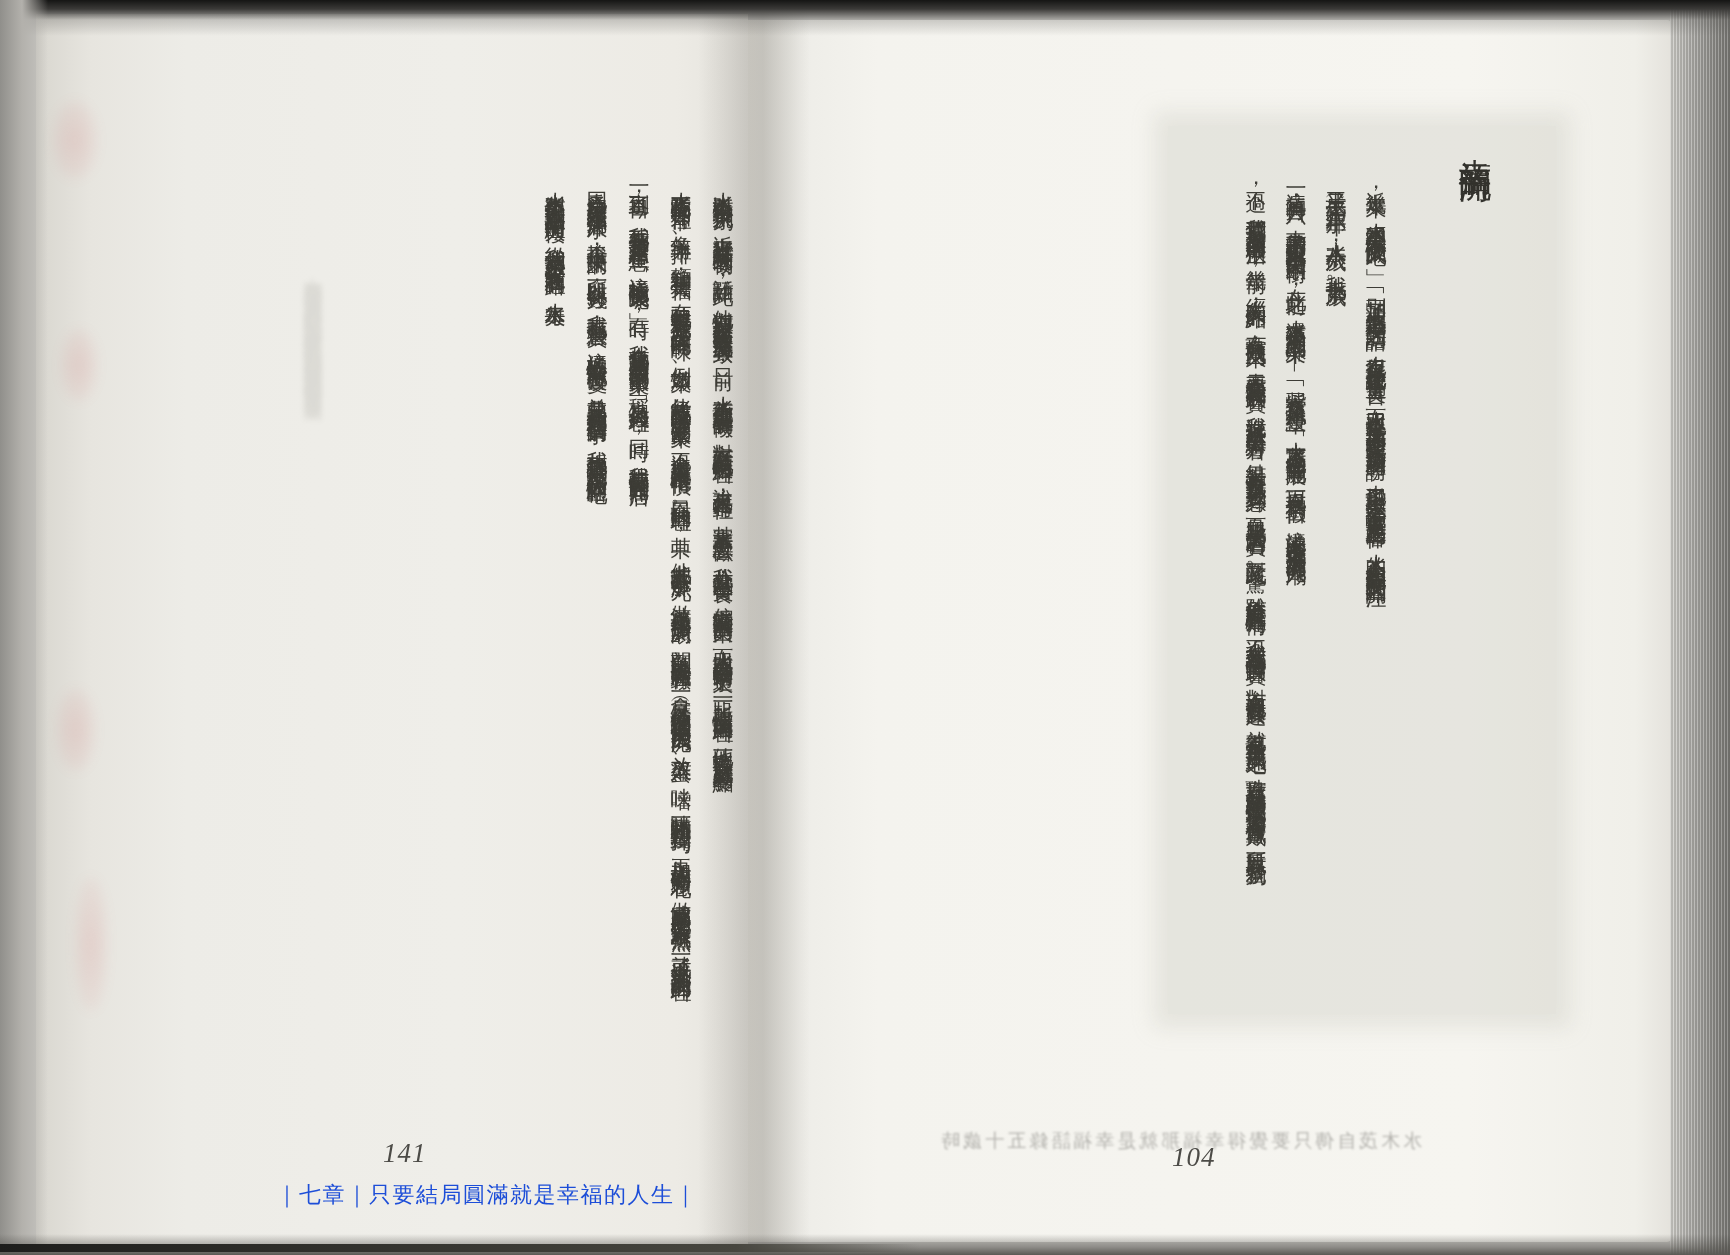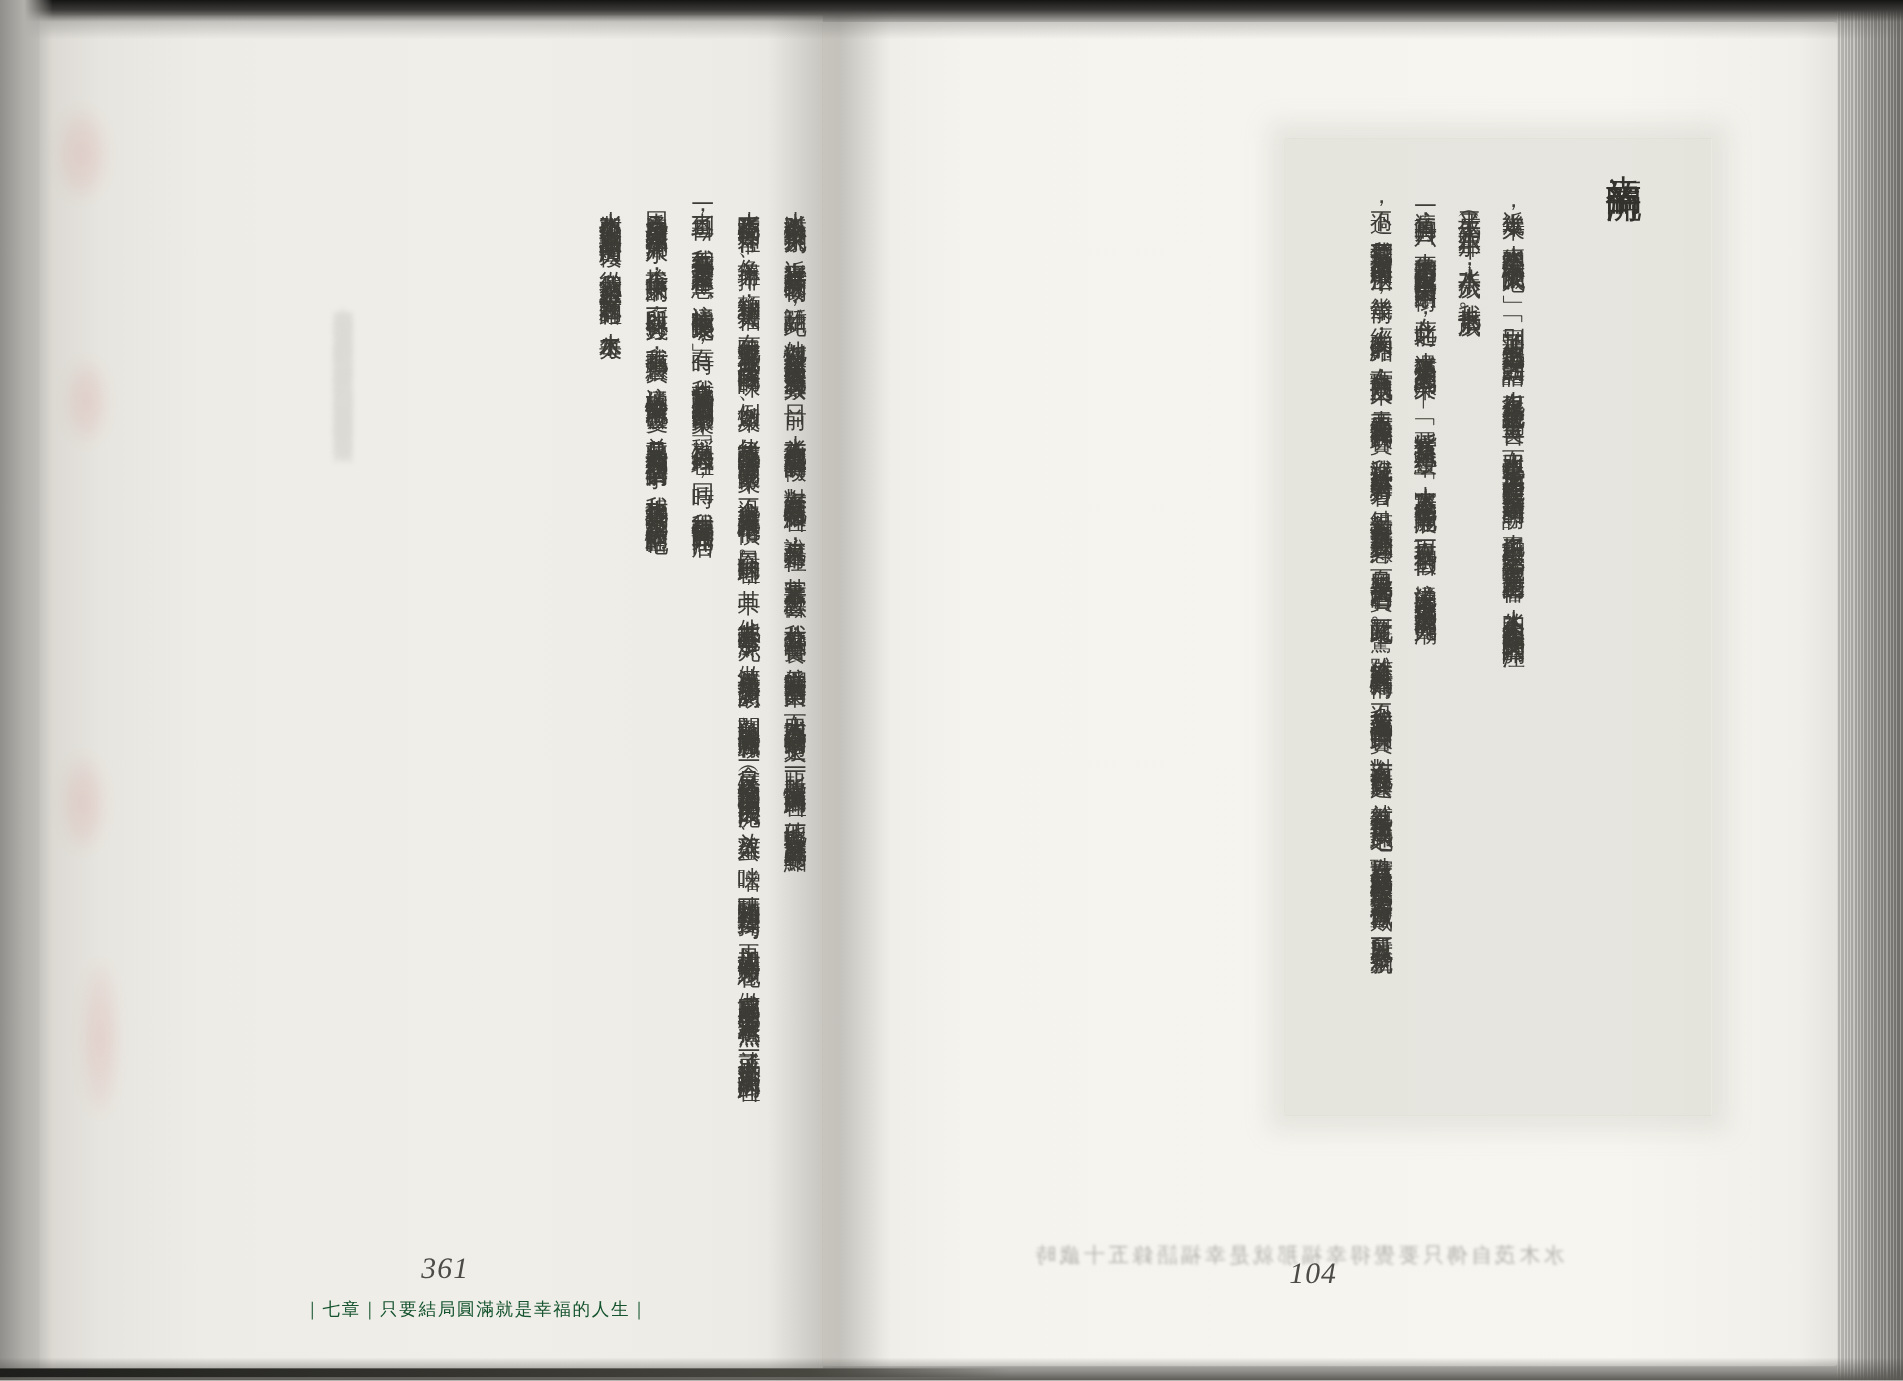--- a/index.html
+++ b/index.html
@@ -50,21 +50,21 @@
   .vtext p{margin:0;text-indent:2.05em;}
   .right-text{left:886px;top:132px;width:652px;height:964px;line-height:40px;letter-spacing:1.9px;}
   .right-text .title{font-size:33px;line-height:46px;letter-spacing:3px;color:#33322d;
     font-weight:400;margin:0;margin-block-end:56px;padding-block-start:40px;}
   .left-text{left:56px;top:132px;width:688px;height:964px;line-height:42px;letter-spacing:1.9px;}
 
   
   .footer-num{position:absolute;font-style:italic;font-size:27px;color:#4c4b47;letter-spacing:1px;}
   .num-207{left:383px;top:1138px;}
   .num-206{left:1172px;top:1142px;}
-  .chapter-line{position:absolute;left:276px;top:1180px;font-size:16px;letter-spacing:1.5px;color:#14532d;white-space:nowrap;}
+  .chapter-line{position:absolute;left:276px;top:1180px;font-size:22px;letter-spacing:1.5px;color:#1d4ed8;white-space:nowrap;}
 </style>
 </head>
 <body>
 
 <div class="photo">
 
   <div class="page-left"></div>
   <div class="page-right"></div>
   <div class="gutter-shadow"></div>
 
@@ -84,21 +84,21 @@
   </div>
 
   <div class="vtext left-text">
     <p>水木以前對食物不太挑剔，近來變得喜好美味的食物。話雖如此，他對懷石料理等高級美食依然完全沒有興致。日前，水木前往京都處理公事的時候，對方好意宴請他吃懷石料理，說來眞是對不住，其實水木並不怎麼喜歡。我公公喜歡品嘗美食，偏愛時髦又奢華的東西，而水木或許因爲貧窮的日子過久了，比起一盤一盤慢慢出菜的料理，他比較喜歡一次就上好菜的餐點。</p>
     <p>水木愛吃的食物一如往常，像菲力牛排、麵線和草莓大福，有時他也會要求我「做一些在大塚常吃的口味」，例如燉菜、烤魚或蔬菜味噌湯等一般常見的家常菜，不過這些大概是水木最吃得慣、最合口味的料理。其中，他尤其喜歡吃沙丁魚丸。做法首先是切掉沙丁魚的頭，剖開魚肚後去除內臟和骨頭，拿一只磨缽（或食物調理機）把魚肉磨成肉泥，放入雞蛋、味噌、味醂和麵粉一起攪拌均勻，再加入切碎的牛蒡和蔥花，做成扁圓形的丸子後丟入滾水裡煮熟，就成了一道充滿沙丁魚風味的料理。</p>
     <p>一直到了今日，我看到千元鈔票還是會忍不住想：「這樣能吃個幾天呢？」有時，我也會拿冰箱的剩菜做成自創的家常菜，稱之爲「欠錢料理」。同時，我很喜歡便宜的百元商店。</p>
     <p>因爲這些家用是水木額頭淌著汗水，拚命工作賺來的，所以即使一分錢，我也不願意浪費，這樣的心情從來就不曾改變。並非只是因爲我們經歷過貧窮的日子，我想也許我們天生就是「勞碌命」的性格吧。</p>
     <p>水木製作公司已搬到調布車站前的大樓，從我們家必須步行二十分鐘左右的路程，水木每天</p>
   </div>
 
-  <div class="footer-num num-207">361</div>
+  <div class="footer-num num-207">141</div>
   <div class="chapter-line">｜七章｜只要結局圓滿就是幸福的人生｜</div>
   <div class="ghost-footer">水木茂自傳只要覺得幸福那就是幸福語錄五十歲時</div>
   <div class="footer-num num-206">104</div>
 
   <div class="stack-right"></div>
   <div class="edge-top"></div>
   <div class="edge-left"></div>
   <div class="edge-bottom"></div>
   <div class="edge-bottom-dark"></div>
 

